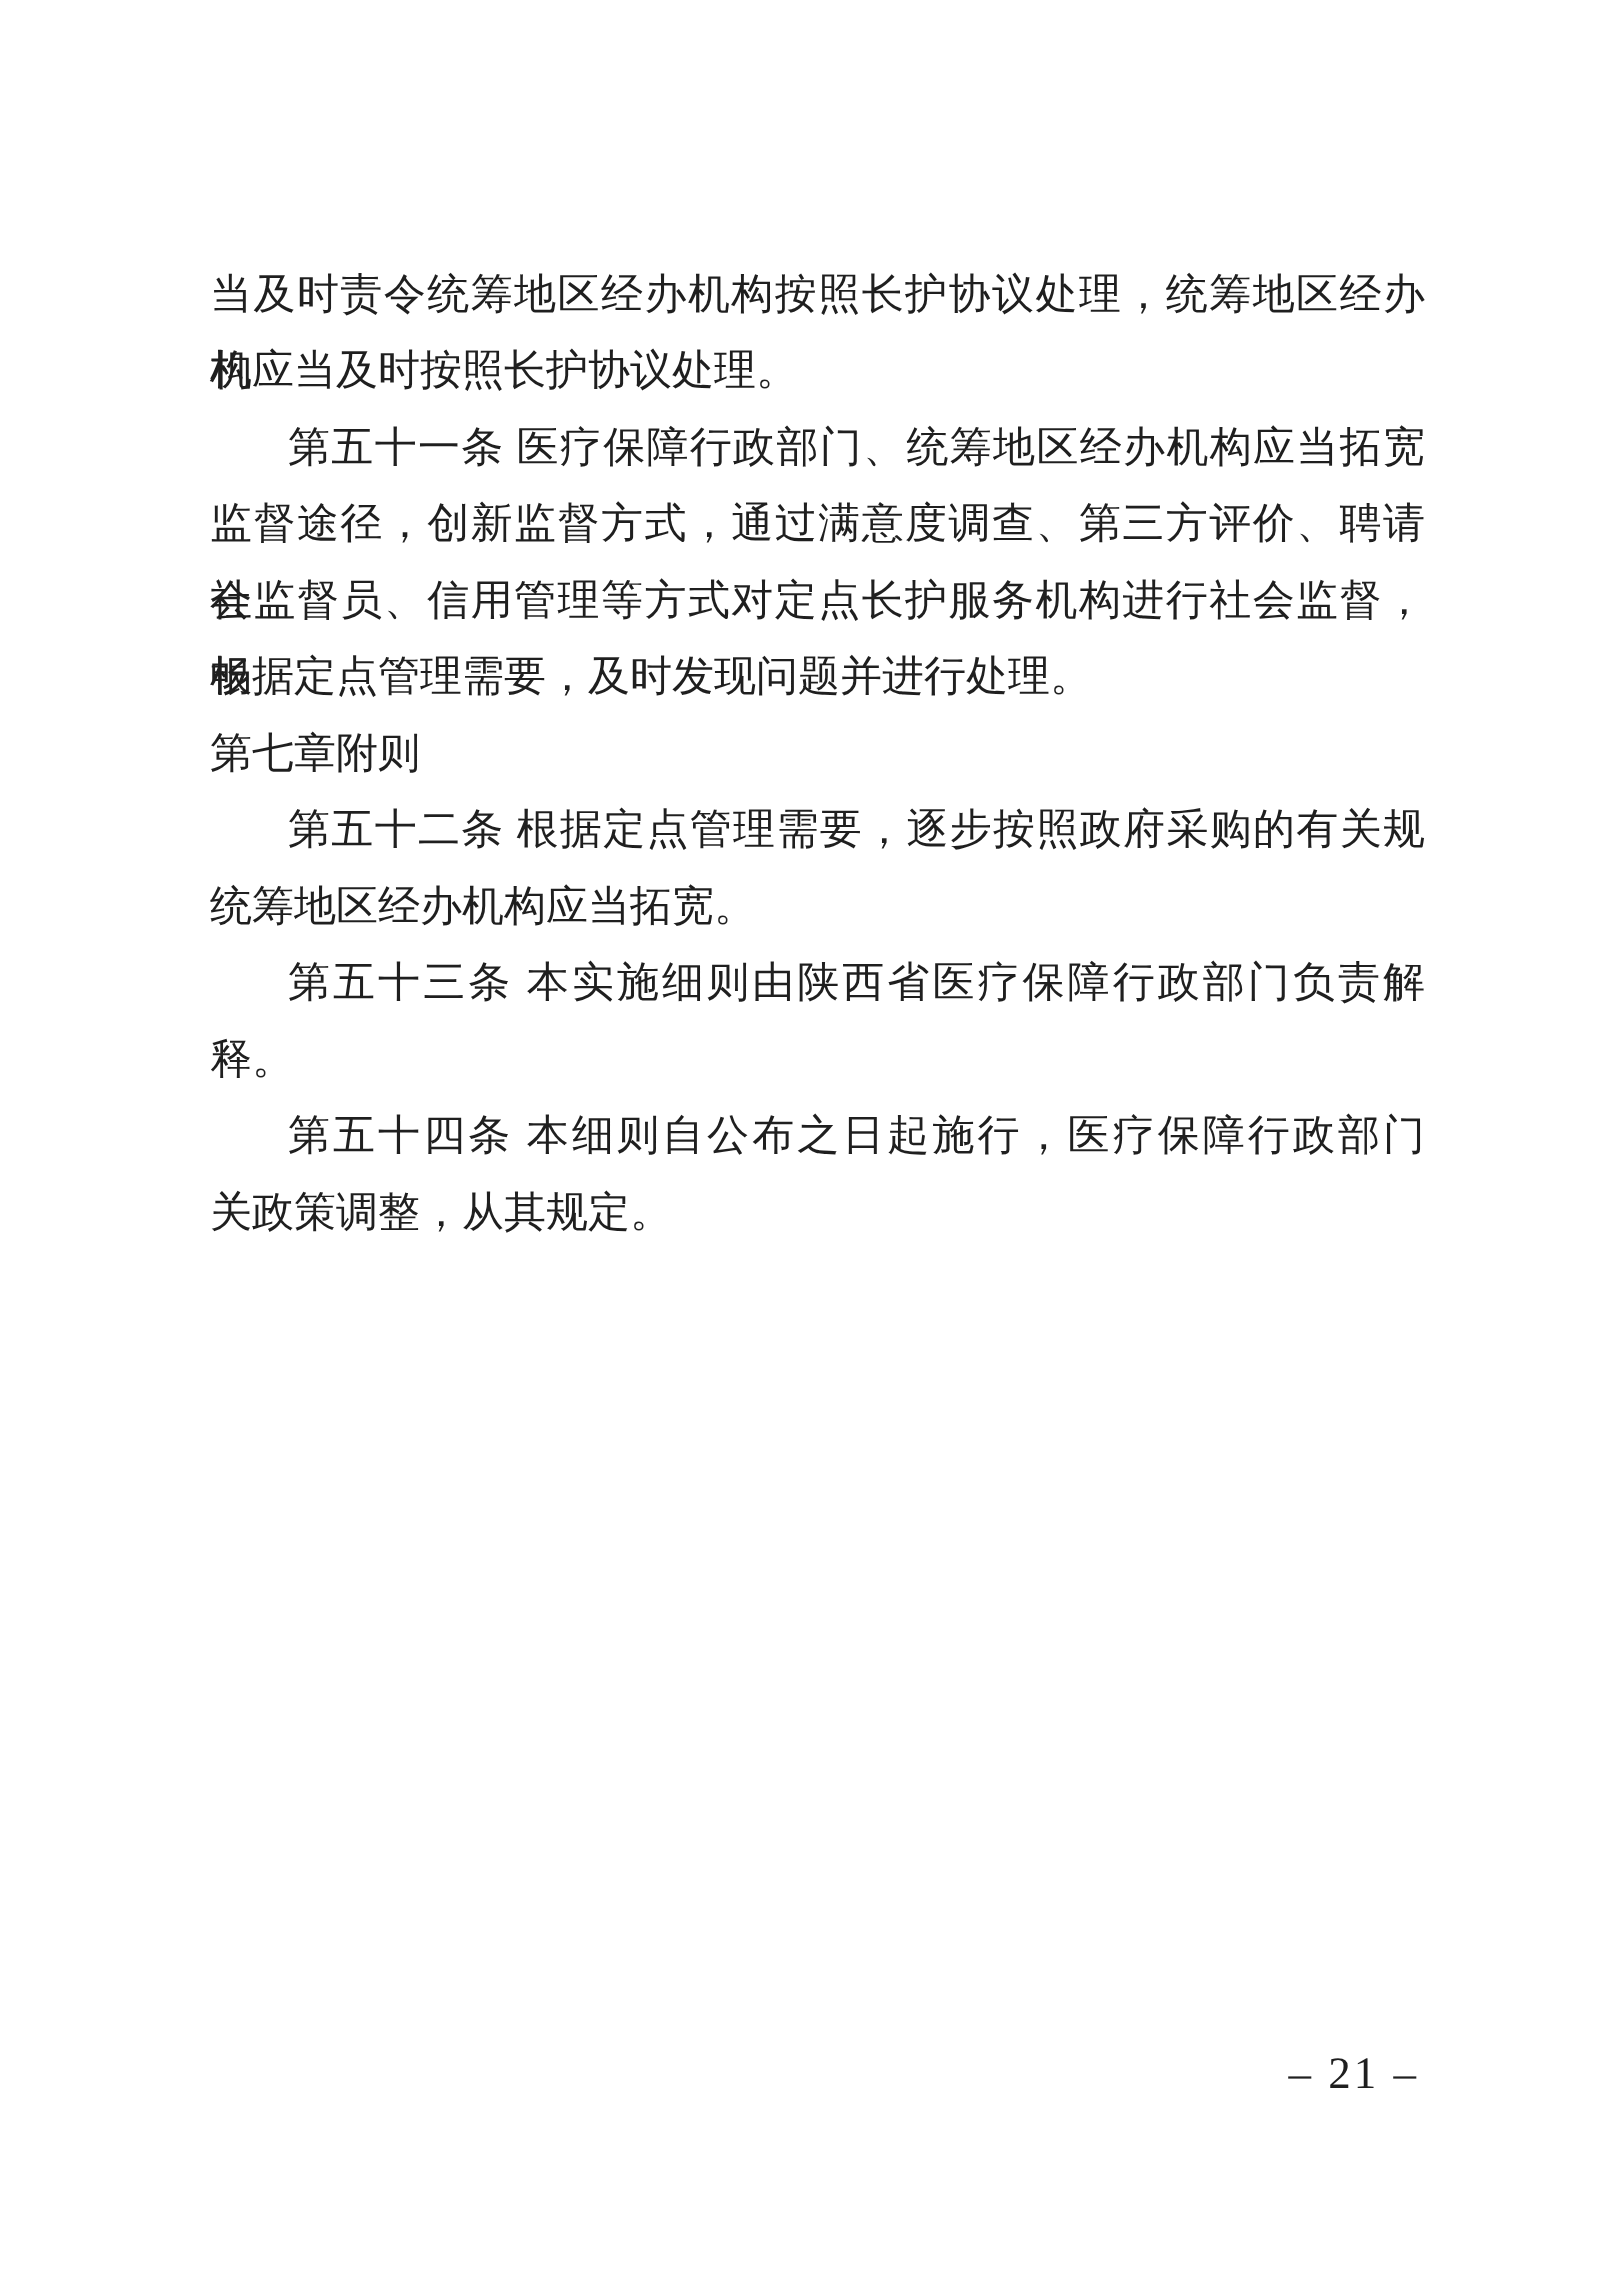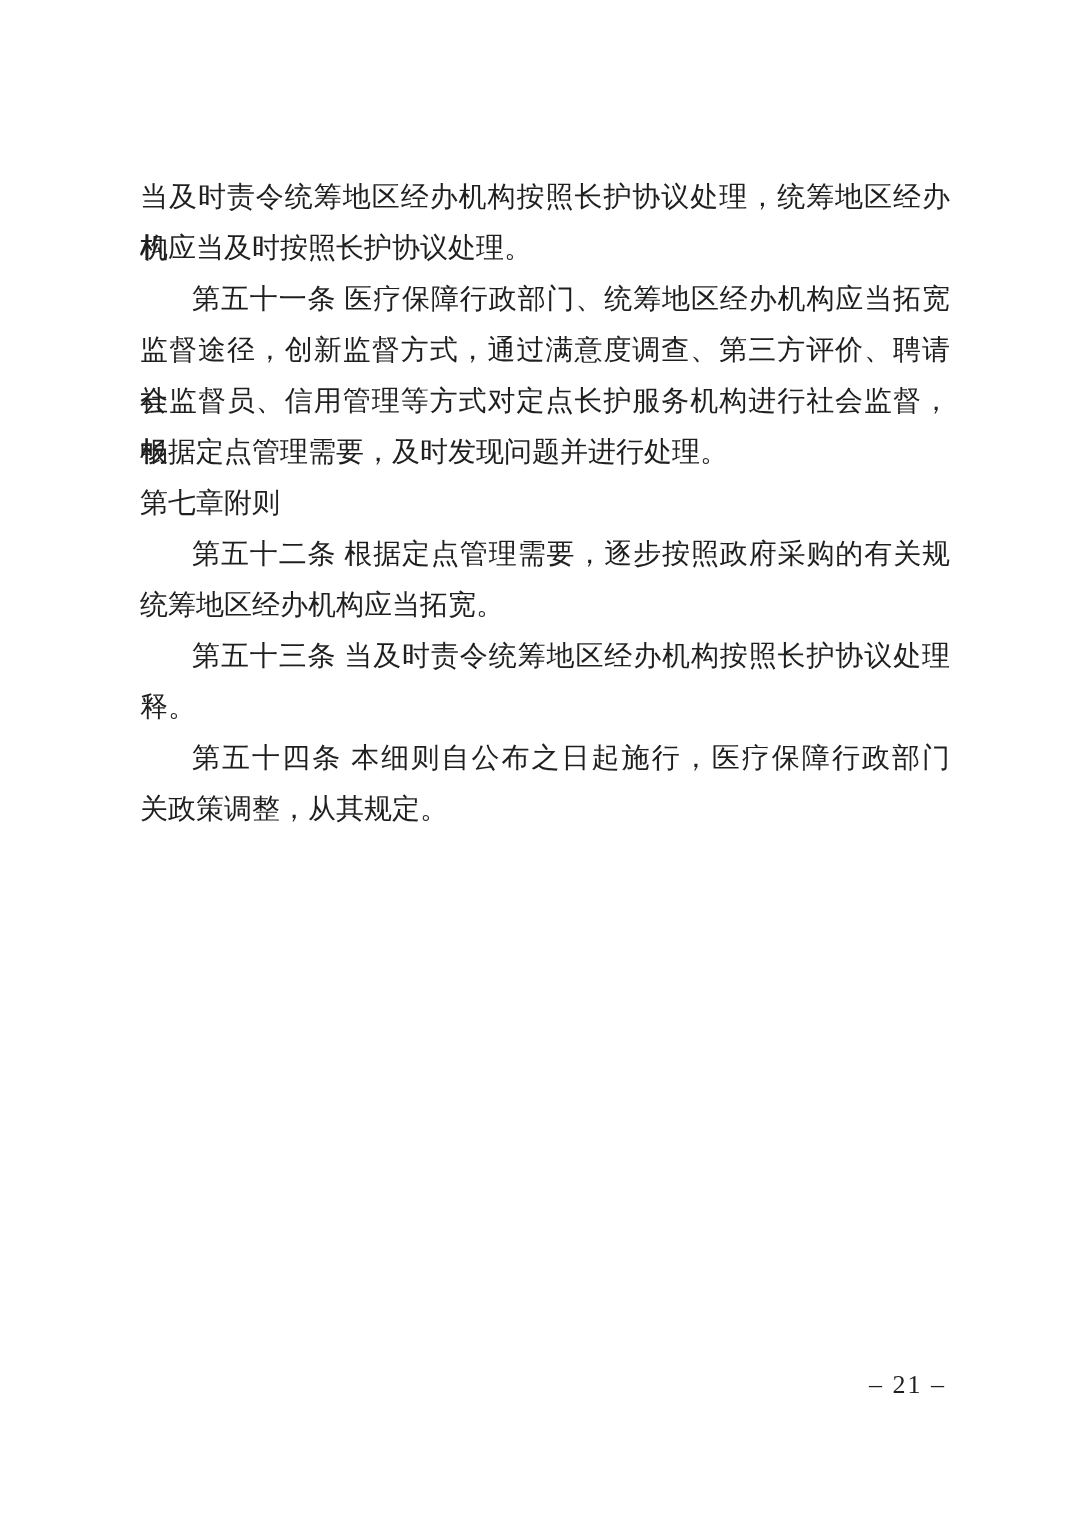--- a/index.html
+++ b/index.html
@@ -38,40 +38,40 @@
   .line.blank {
     height: 51px;
   }
   .seg.bold {
     font-weight: 400;
   }
   .page-number {
     position: absolute;
     right: 128px;
     bottom: 120px;
-    font-size: 26px;
+    font-size: 30px;
     letter-spacing: 2px;
     color: var(--text-color, #1f1f1f);
     font-family: "Liberation Serif", "DejaVu Serif", serif;
   }
 </style>
 </head>
 <body>
 
 <div class="page" style="--text-color: #1f1f1f; background: rgb(255, 255, 255);">
   <div class="text-block" id="text-block">
       <div class="line fill"><span class="seg">当及时责令统筹地区经办机构按照长护协议处理，统筹地区经办机</span></div>
       <div class="line"><span class="seg">构应当及时按照长护协议处理。</span></div>
       <div class="line indent fill"><span class="seg bold">第五十一条</span><span class="seg"> 医疗保障行政部门、统筹地区经办机构应当拓宽</span></div>
       <div class="line fill"><span class="seg">监督途径，创新监督方式，通过满意度调查、第三方评价、聘请社</span></div>
       <div class="line fill"><span class="seg">会监督员、信用管理等方式对定点长护服务机构进行社会监督，畅</span></div>
       <div class="line"><span class="seg">根据定点管理需要，及时发现问题并进行处理。</span></div>
       <div class="line"><span class="seg">第七章附则</span></div>
       <div class="line indent fill"><span class="seg bold">第五十二条</span><span class="seg"> 根据定点管理需要，逐步按照政府采购的有关规</span></div>
       <div class="line"><span class="seg">统筹地区经办机构应当拓宽。</span></div>
-      <div class="line indent fill"><span class="seg bold">第五十三条</span><span class="seg"> 当及时责令统筹地区经办机构按照长护协议处理</span></div>
+      <div class="line indent fill"><span class="seg bold">第五十三条</span><span class="seg"> 本实施细则由陕西省医疗保障行政部门负责解</span></div>
       <div class="line"><span class="seg">释。</span></div>
       <div class="line indent fill"><span class="seg bold">第五十四条</span><span class="seg"> 本细则自公布之日起施行，医疗保障行政部门</span></div>
       <div class="line"><span class="seg">关政策调整，从其规定。</span></div>
       <div class="line blank"></div>
     </div>
   <div class="page-number">– 21 –</div>
 </div>
 
 </body></html>

